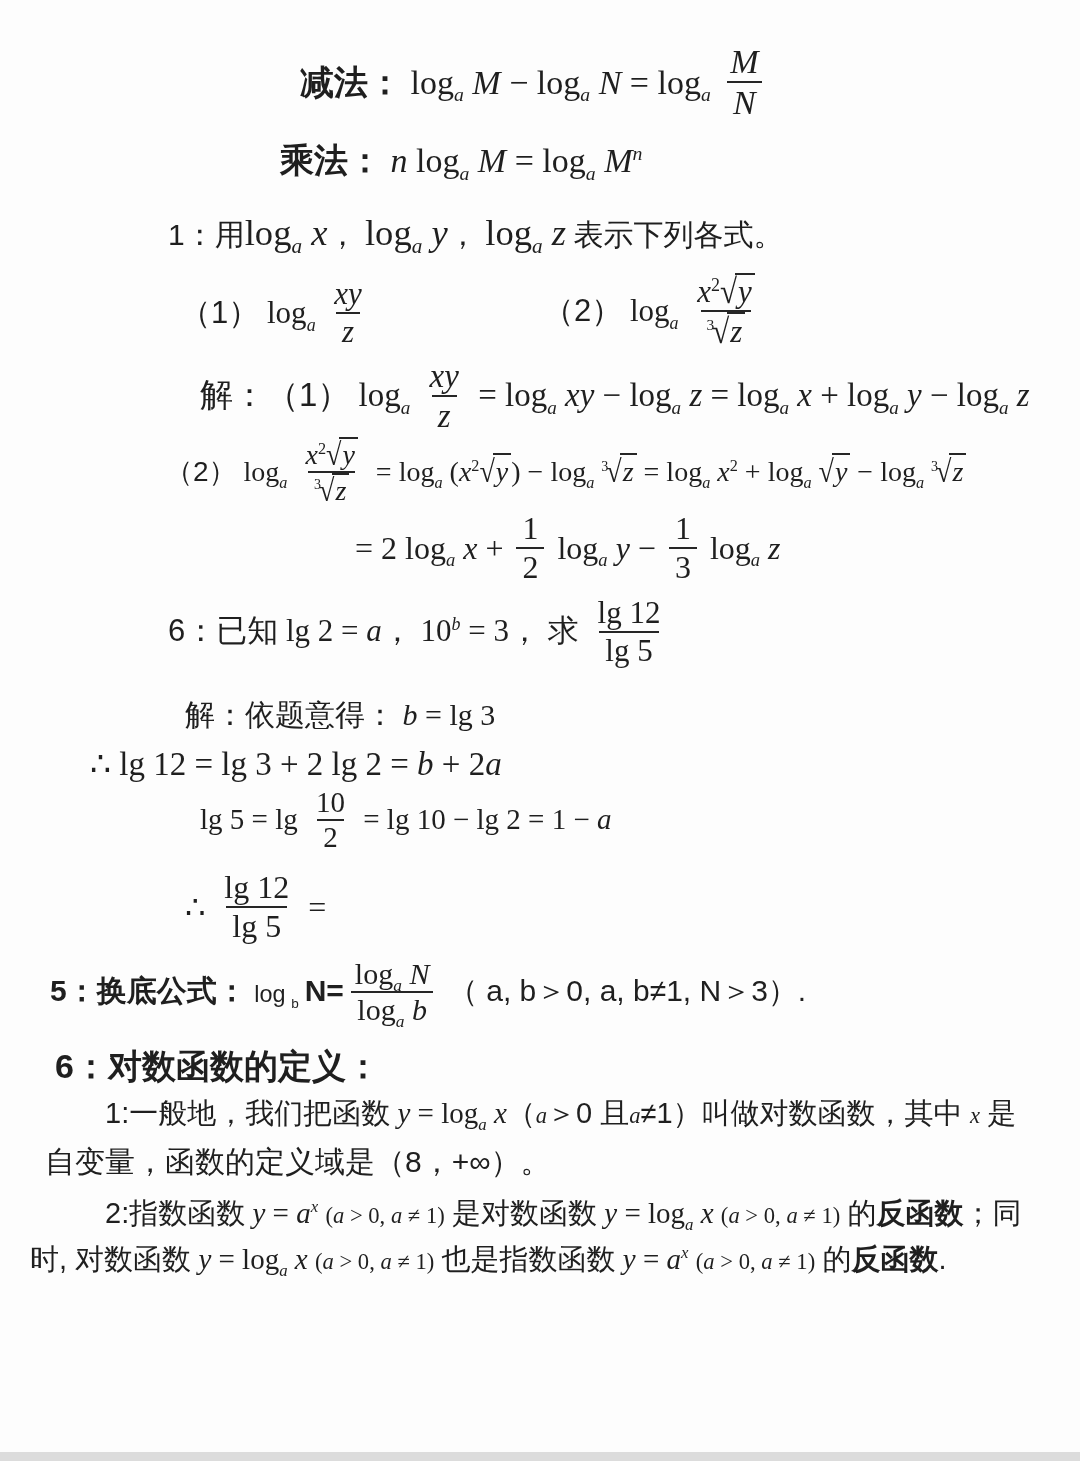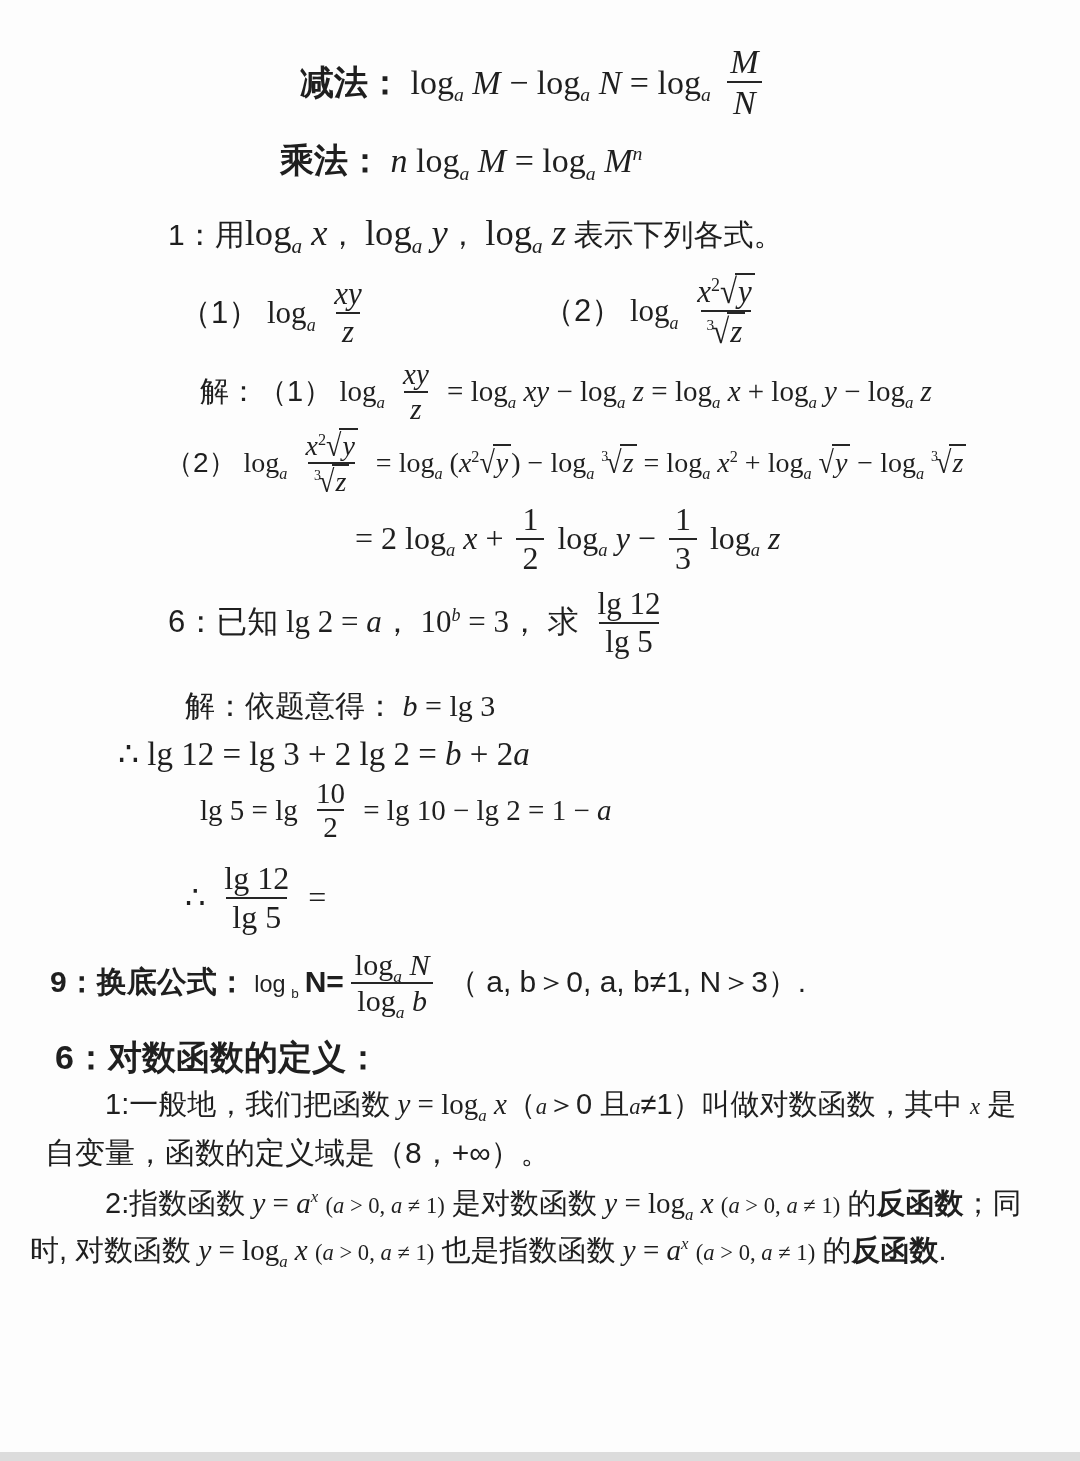--- a/index.html
+++ b/index.html
@@ -53,21 +53,21 @@
     <span class="m-line"><span class="cn">（1）</span> log<sub><span class="vr">a</span></sub> <span class="frac">
           <span class="num"><span class="vr">xy</span></span>
           <span class="den"><span class="vr">z</span></span>
         </span></span>
     <span class="m-line" style="margin-left:170px"><span class="cn">（2）</span> log<sub><span class="vr">a</span></sub> <span class="frac">
           <span class="num"><span class="vr">x</span><sup>2</sup><span class="sqrt"><span class="rsign">√</span><span class="rx"><span class="vr">y</span></span></span></span>
           <span class="den"><span class="sqrt"><span class="ridx">3</span><span class="rsign">√</span><span class="rx"><span class="vr">z</span></span></span></span>
         </span></span>
   </div>
 
-  <div class="m-line" style="margin:8px 0 0 200px;font-size:29px"><span class="cn">解：（1）</span> log<sub><span class="vr">a</span></sub> <span class="frac">
+  <div class="m-line" style="margin:8px 0 0 200px;font-size:33px"><span class="cn">解：（1）</span> log<sub><span class="vr">a</span></sub> <span class="frac">
         <span class="num"><span class="vr">xy</span></span>
         <span class="den"><span class="vr">z</span></span>
       </span> = log<sub><span class="vr">a</span></sub> <span class="vr">xy</span> − log<sub><span class="vr">a</span></sub> <span class="vr">z</span> = log<sub><span class="vr">a</span></sub> <span class="vr">x</span> + log<sub><span class="vr">a</span></sub> <span class="vr">y</span> − log<sub><span class="vr">a</span></sub> <span class="vr">z</span></div>
 
   <div class="m-line" style="margin:2px 0 0 165px;font-size:28px"><span class="cn">（2）</span> log<sub><span class="vr">a</span></sub> <span class="frac">
         <span class="num"><span class="vr">x</span><sup>2</sup><span class="sqrt"><span class="rsign">√</span><span class="rx"><span class="vr">y</span></span></span></span>
         <span class="den"><span class="sqrt"><span class="ridx">3</span><span class="rsign">√</span><span class="rx"><span class="vr">z</span></span></span></span>
       </span> = log<sub><span class="vr">a</span></sub> (<span class="vr">x</span><sup>2</sup><span class="sqrt"><span class="rsign">√</span><span class="rx"><span class="vr">y</span></span></span>) − log<sub><span class="vr">a</span></sub> <span class="sqrt"><span class="ridx">3</span><span class="rsign">√</span><span class="rx"><span class="vr">z</span></span></span> = log<sub><span class="vr">a</span></sub> <span class="vr">x</span><sup>2</sup> + log<sub><span class="vr">a</span></sub> <span class="sqrt"><span class="rsign">√</span><span class="rx"><span class="vr">y</span></span></span> − log<sub><span class="vr">a</span></sub> <span class="sqrt"><span class="ridx">3</span><span class="rsign">√</span><span class="rx"><span class="vr">z</span></span></span></div>
 
   <div class="m-line" style="margin:4px 0 0 355px;font-size:32px">= 2 log<sub><span class="vr">a</span></sub> <span class="vr">x</span> + <span class="frac">
@@ -78,33 +78,33 @@
         <span class="den">3</span>
       </span> log<sub><span class="vr">a</span></sub> <span class="vr">z</span></div>
 
   <div class="m-line" style="margin:10px 0 0 168px;font-size:31px"><span class="cn">6：已知</span> lg 2 = <span class="vr">a</span><span class="cn">，</span> 10<sup><span class="vr">b</span></sup> = 3<span class="cn">，</span> <span class="cn">求</span> <span class="frac">
         <span class="num">lg 12</span>
         <span class="den">lg 5</span>
       </span></div>
 
   <div class="m-line" style="margin:26px 0 0 185px;font-size:30px"><span class="cn">解：依题意得：</span> <span class="vr">b</span> = lg 3</div>
 
-  <div class="m-line" style="margin:12px 0 0 118px;font-size:33px">∴  lg 12 = lg 3 + 2 lg 2 = <span class="vr">b</span> + 2<span class="vr">a</span></div>
+  <div class="m-line" style="margin:12px 0 0 90px;font-size:33px">∴  lg 12 = lg 3 + 2 lg 2 = <span class="vr">b</span> + 2<span class="vr">a</span></div>
 
   <div class="m-line" style="margin:5px 0 0 200px;font-size:29px">lg 5 = lg <span class="frac">
         <span class="num">10</span>
         <span class="den">2</span>
       </span> = lg 10 − lg 2 = 1 − <span class="vr">a</span></div>
 
   <div class="m-line" style="margin:16px 0 0 185px;font-size:32px">∴  <span class="frac">
         <span class="num">lg 12</span>
         <span class="den">lg 5</span>
       </span> = </div>
 
-  <div class="m-line" style="margin:12px 0 0 50px;font-size:30px"><span class="cnb">9：换底公式：</span> <span class="sm"><span class="cn">log</span> <sub><span class="cn">b</span></sub> </span><span class="cnb">N=</span><span class="frac">
+  <div class="m-line" style="margin:12px 0 0 50px;font-size:30px"><span class="cnb">5：换底公式：</span> <span class="sm"><span class="cn">log</span> <sub><span class="cn">b</span></sub> </span><span class="cnb">N=</span><span class="frac">
         <span class="num">log<sub><span class="vr">a</span></sub> <span class="vr">N</span></span>
         <span class="den">log<sub><span class="vr">a</span></sub> <span class="vr">b</span></span>
       </span>   <span class="cn">（ a, b＞0, a, b≠1, N＞3）.</span></div>
 
   <div class="m-line cnb" style="margin:16px 0 0 55px;font-size:34px">6：对数函数的定义：</div>
 
   <div class="m-line" style="margin:10px 0 0 105px;font-size:29px"><span class="cn">1:一般地，我们把函数</span> <span class="vr">y</span> = log<sub><span class="vr">a</span></sub> <span class="vr">x</span><span class="cn">（</span><span class="sm"><span class="vr">a</span></span><span class="cn">＞0 且</span><span class="sm"><span class="vr">a</span></span><span class="cn">≠1）叫做对数函数，其中</span> <span class="sm"><span class="vr">x</span></span> <span class="cn">是</span></div>
 
   <div class="m-line cn" style="margin:14px 0 0 45px;font-size:30px">自变量，函数的定义域是（8，+∞）。</div>
 

